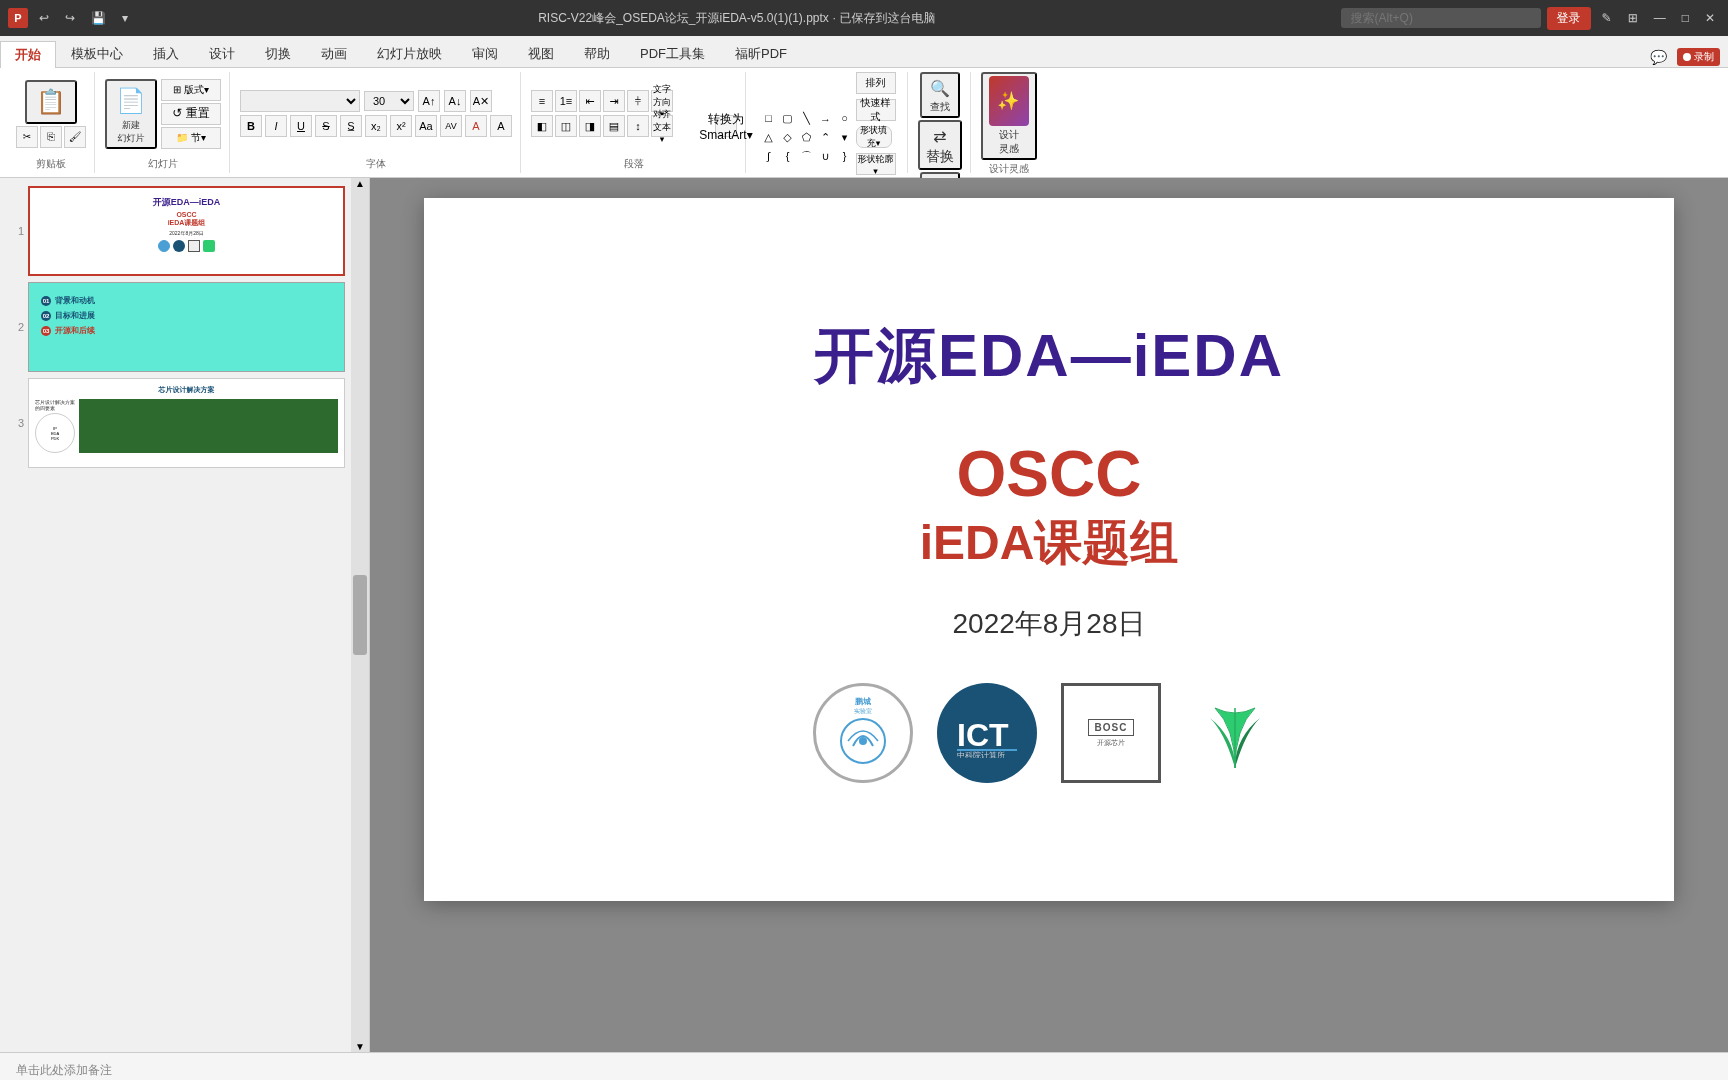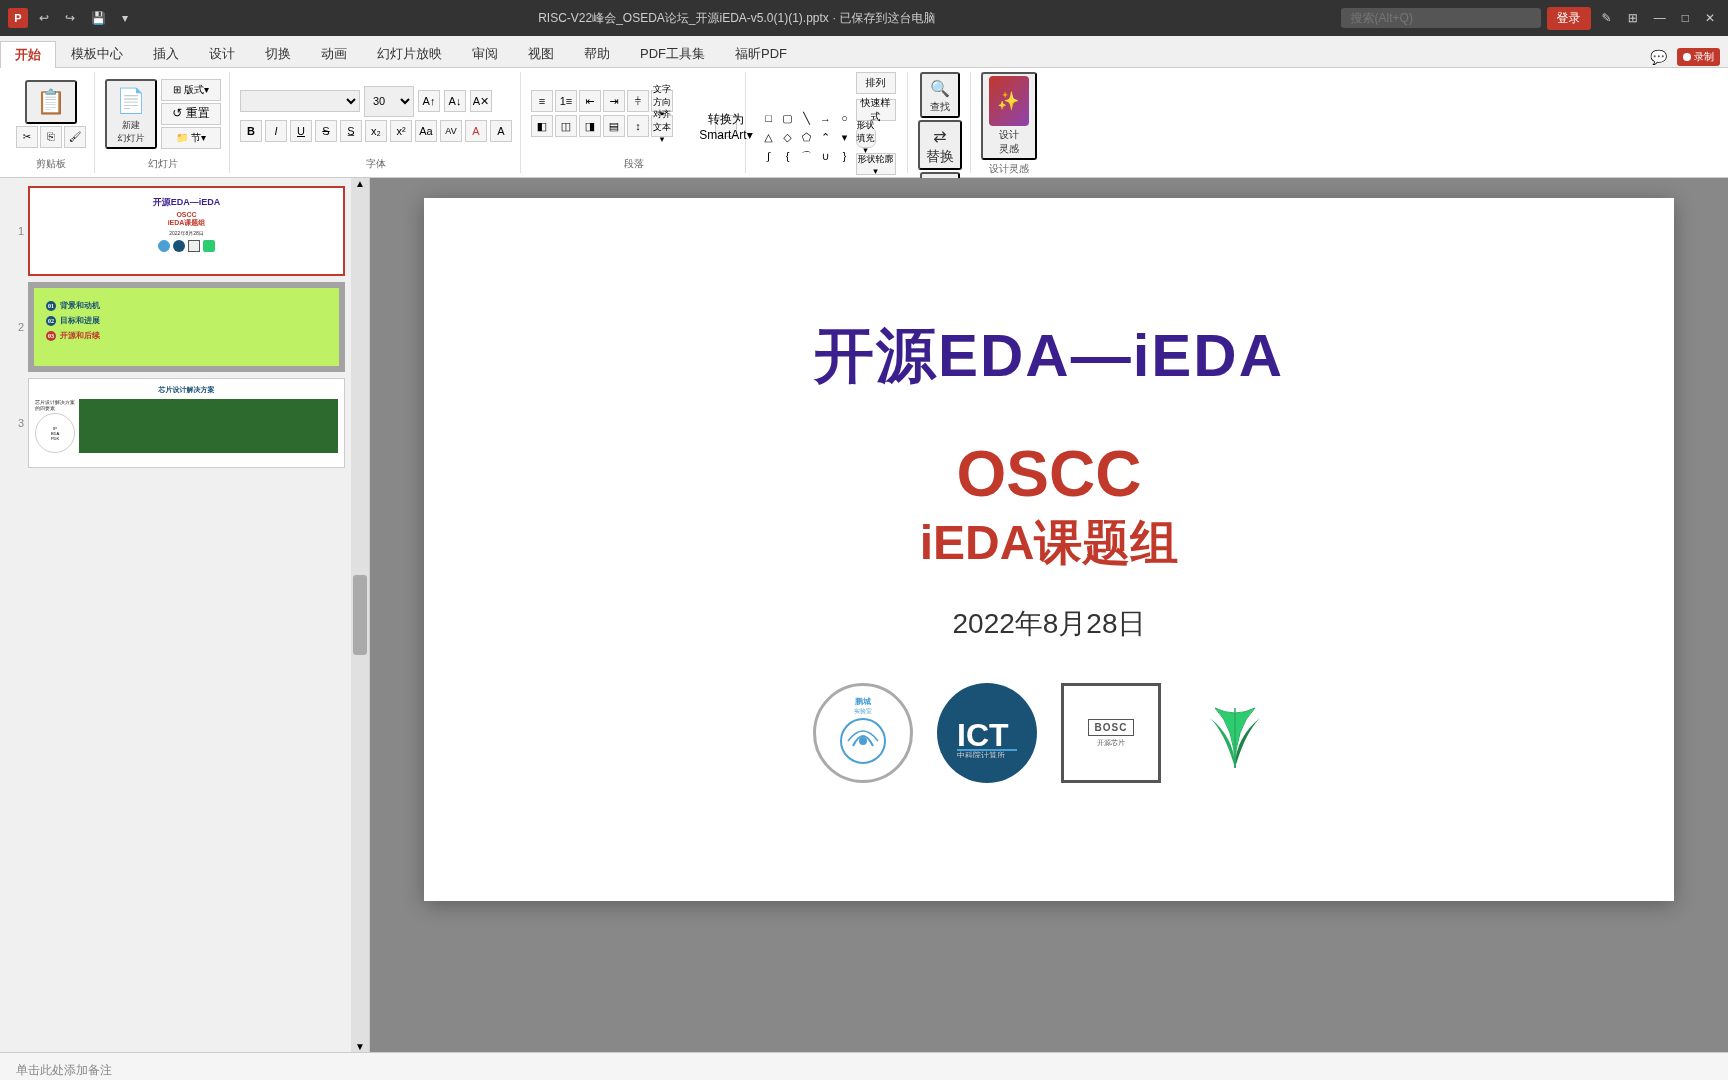--- a/index.html
+++ b/index.html
@@ -25,21 +25,21 @@
     .ribbon-tab { padding: 4px 14px; font-size: 13px; cursor: pointer; color: #333; border: 1px solid transparent; border-bottom: none; }
     .ribbon-tab.active { background: white; border-color: #ccc; border-bottom-color: white; margin-bottom: -1px; color: #c0392b; font-weight: bold; }
     .ribbon-content { display: flex; padding: 4px 8px; gap: 2px; align-items: stretch; height: 110px; background: white; border-bottom: 1px solid #ccc; }
     .ribbon-group { display: flex; flex-direction: column; align-items: center; border-right: 1px solid #e0e0e0; padding: 0 8px; min-width: 60px; }
     .ribbon-group-content { display: flex; flex: 1; align-items: center; gap: 4px; flex-wrap: wrap; justify-content: center; }
     .ribbon-group-label { font-size: 10px; color: #666; padding: 2px 0; text-align: center; width: 100%; }
     .ribbon-btn { display: flex; flex-direction: column; align-items: center; padding: 2px 6px; cursor: pointer; border-radius: 3px; font-size: 10px; color: #333; min-width: 36px; }
     .ribbon-icon { width: 24px; height: 24px; display: flex; align-items: center; justify-content: center; font-size: 16px; }
     .ribbon-icon-large { width: 36px; height: 36px; font-size: 24px; display: flex; align-items: center; justify-content: center; }
     .font-select { border: 1px solid #ccc; padding: 2px 4px; font-size: 11px; width: 120px; height: 22px; }
-    .font-size-select { border: 1px solid #ccc; padding: 2px 4px; font-size: 11px; width: 50px; height: 31px; }
+    .font-size-select { border: 1px solid #ccc; padding: 2px 4px; font-size: 11px; width: 50px; height: 20px; }
     .format-btn { width: 22px; height: 22px; border: 1px solid #ccc; background: #f5f5f5; cursor: pointer; font-size: 11px; display: flex; align-items: center; justify-content: center; }
 
     
     .main-layout { display: flex; height: calc(1080px - 36px - 32px - 110px - 28px); }
 
     
     .canvas-area { flex: 1; background: #888; display: flex; flex-direction: column; align-items: center; justify-content: flex-start; padding: 20px; overflow: hidden; }
     .slide-canvas { background: white; width: 1250px; height: 703px; display: flex; flex-direction: column; align-items: center; justify-content: center; position: relative; box-shadow: 0 4px 20px rgba(0,0,0,0.3); }
 
     
@@ -208,21 +208,21 @@
           <div class="shape-btn">▾</div>
           <div class="shape-btn">∫</div>
           <div class="shape-btn">{</div>
           <div class="shape-btn">⌒</div>
           <div class="shape-btn">∪</div>
           <div class="shape-btn">}</div>
         </div>
         <div style="display:flex;flex-direction:column;gap:5px;">
           <button class="format-btn" style="width:40px;font-size:10px;">排列</button>
           <button class="format-btn" style="width:40px;font-size:10px;">快速样式</button>
-          <button class="format-btn" style="width:20px;font-size:9px;border-radius:7px;">形状填充▾</button>
+          <button class="format-btn" style="width:36px;font-size:9px;border-radius:7px;">形状填充▾</button>
           <button class="format-btn" style="width:40px;font-size:9px;">形状轮廓▾</button>
           <button class="format-btn" style="width:40px;font-size:9px;">形状效果▾</button>
         </div>
       </div>
     </div>
     <div class="ribbon-group-label">绘图</div>
   </div>
 
   <div class="ribbon-group">
     <div class="ribbon-group-content" style="flex-direction:column;gap:2px;align-items:center;">
@@ -278,21 +278,21 @@
               <div style="width:12px;height:12px;border-radius:50%;background:#1a5276;"></div>
               <div style="width:12px;height:12px;border:1px solid #555;background:#eee;"></div>
               <div style="width:12px;height:12px;background:#2ecc71;border-radius:2px;"></div>
             </div>
           </div>
         </div>
       </div>
 
       <div style="display:flex;align-items:center;gap:4px;">
         <span style="font-size:11px;color:#888;min-width:16px;text-align:right;">2</span>
-        <div style="border:6px solid #a3a3a3;background:#bef264;cursor:pointer;flex:1;padding:8px;min-height:90px;font-family:Liberation Serif, serif;">
+        <div style="border:1px solid #a3a3a3;background:#5eead4;cursor:pointer;flex:1;padding:8px;min-height:90px;">
           <div style="display:flex;flex-direction:column;gap:4px;padding:4px;">
             <div style="display:flex;align-items:center;gap:4px;">
               <div style="width:10px;height:10px;border-radius:50%;background:#1a5276;display:flex;align-items:center;justify-content:center;font-size:6px;color:white;font-weight:bold;">01</div>
               <span style="font-size:8px;color:#1a5276;font-weight:bold;">背景和动机</span>
             </div>
             <div style="display:flex;align-items:center;gap:4px;">
               <div style="width:10px;height:10px;border-radius:50%;background:#1a5276;display:flex;align-items:center;justify-content:center;font-size:6px;color:white;font-weight:bold;">02</div>
               <span style="font-size:8px;color:#1a5276;font-weight:bold;">目标和进展</span>
             </div>
             <div style="display:flex;align-items:center;gap:4px;">

